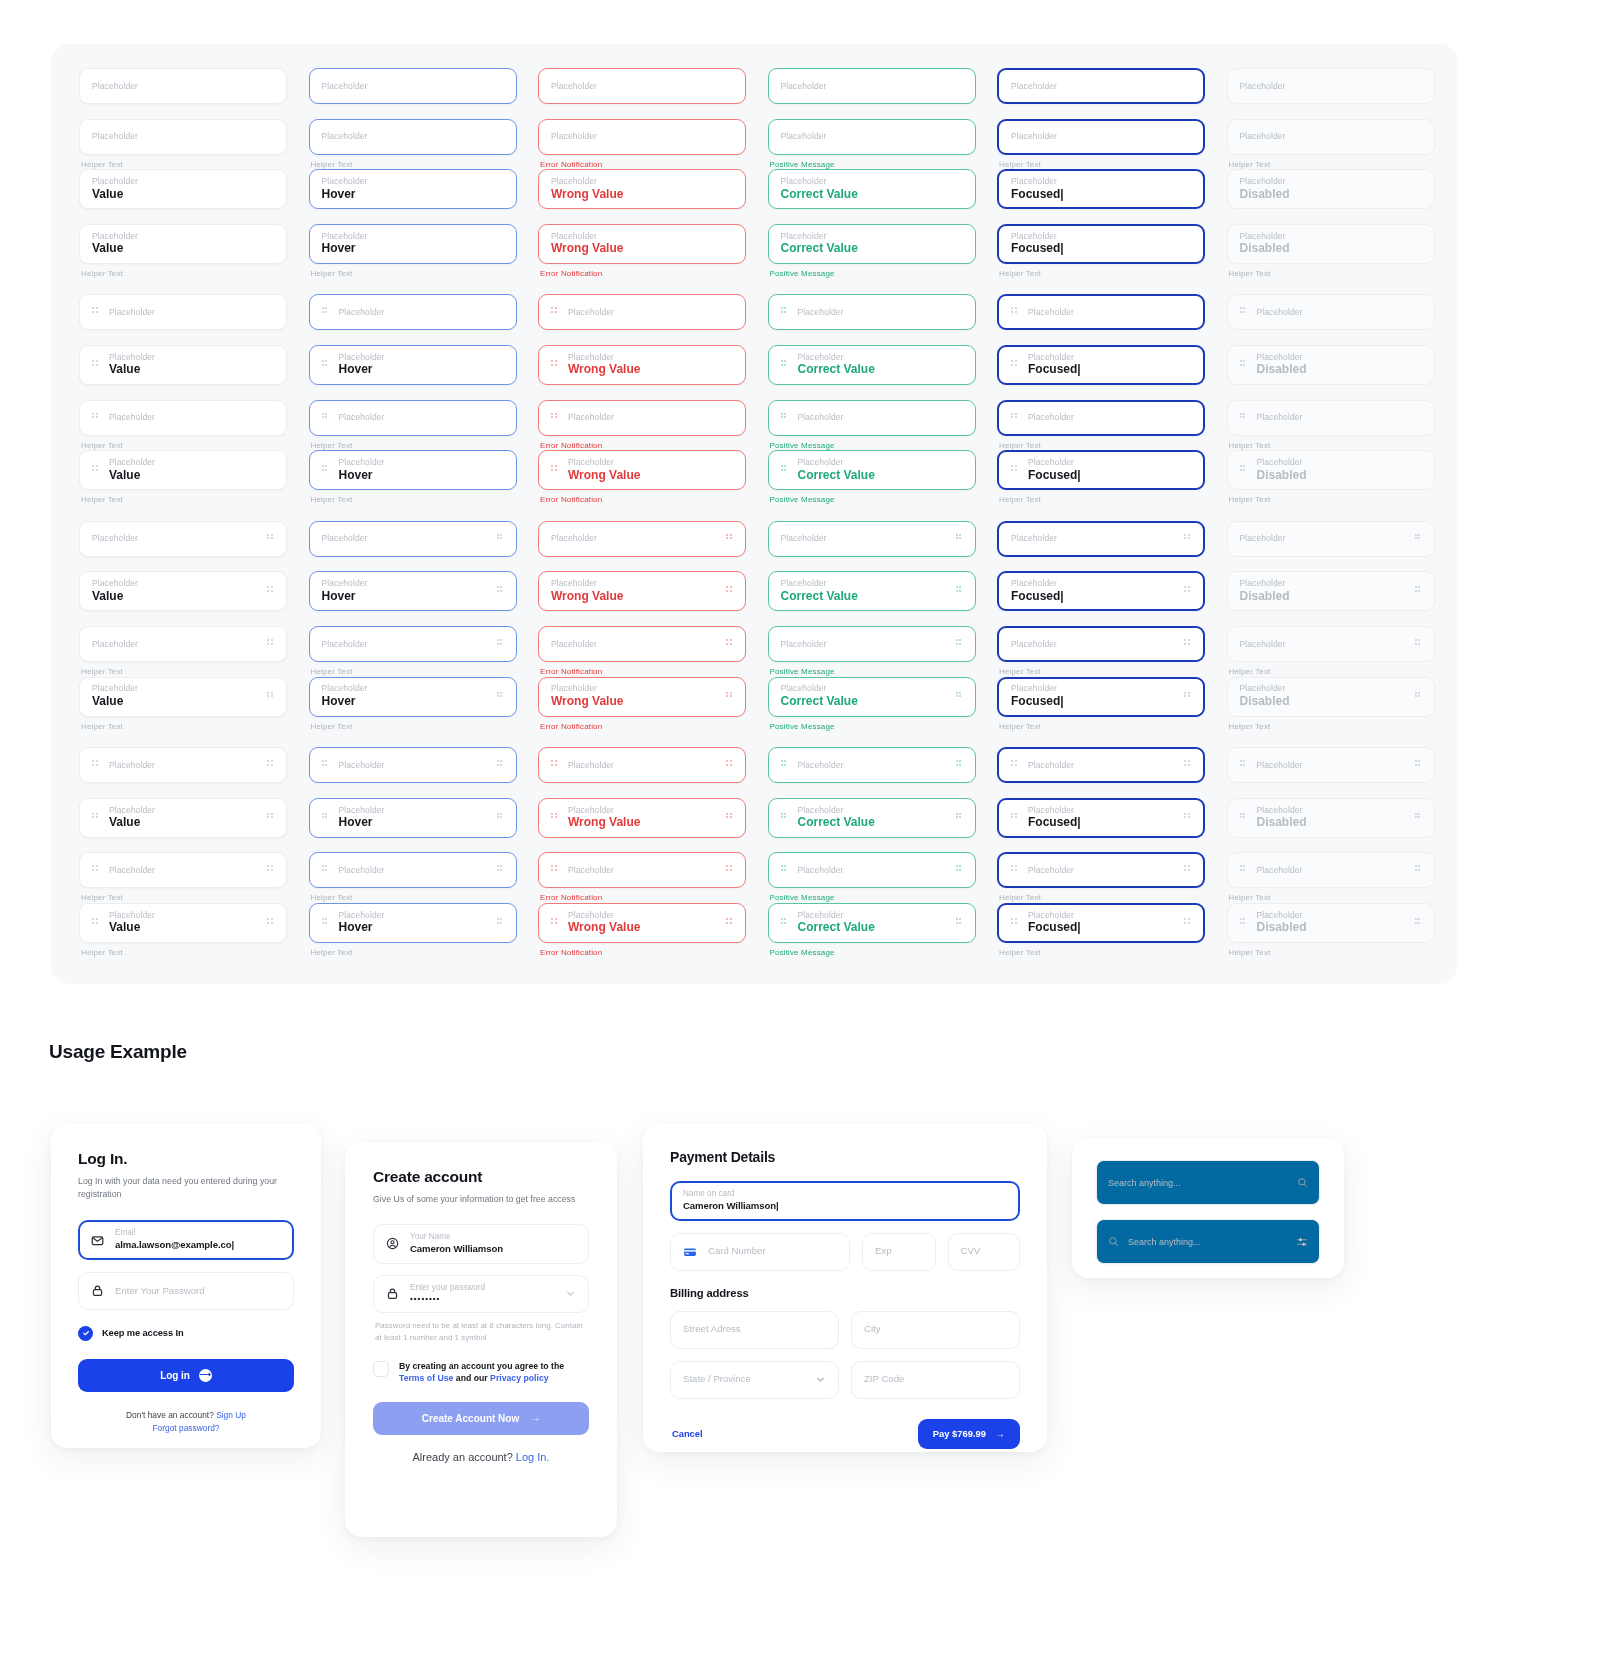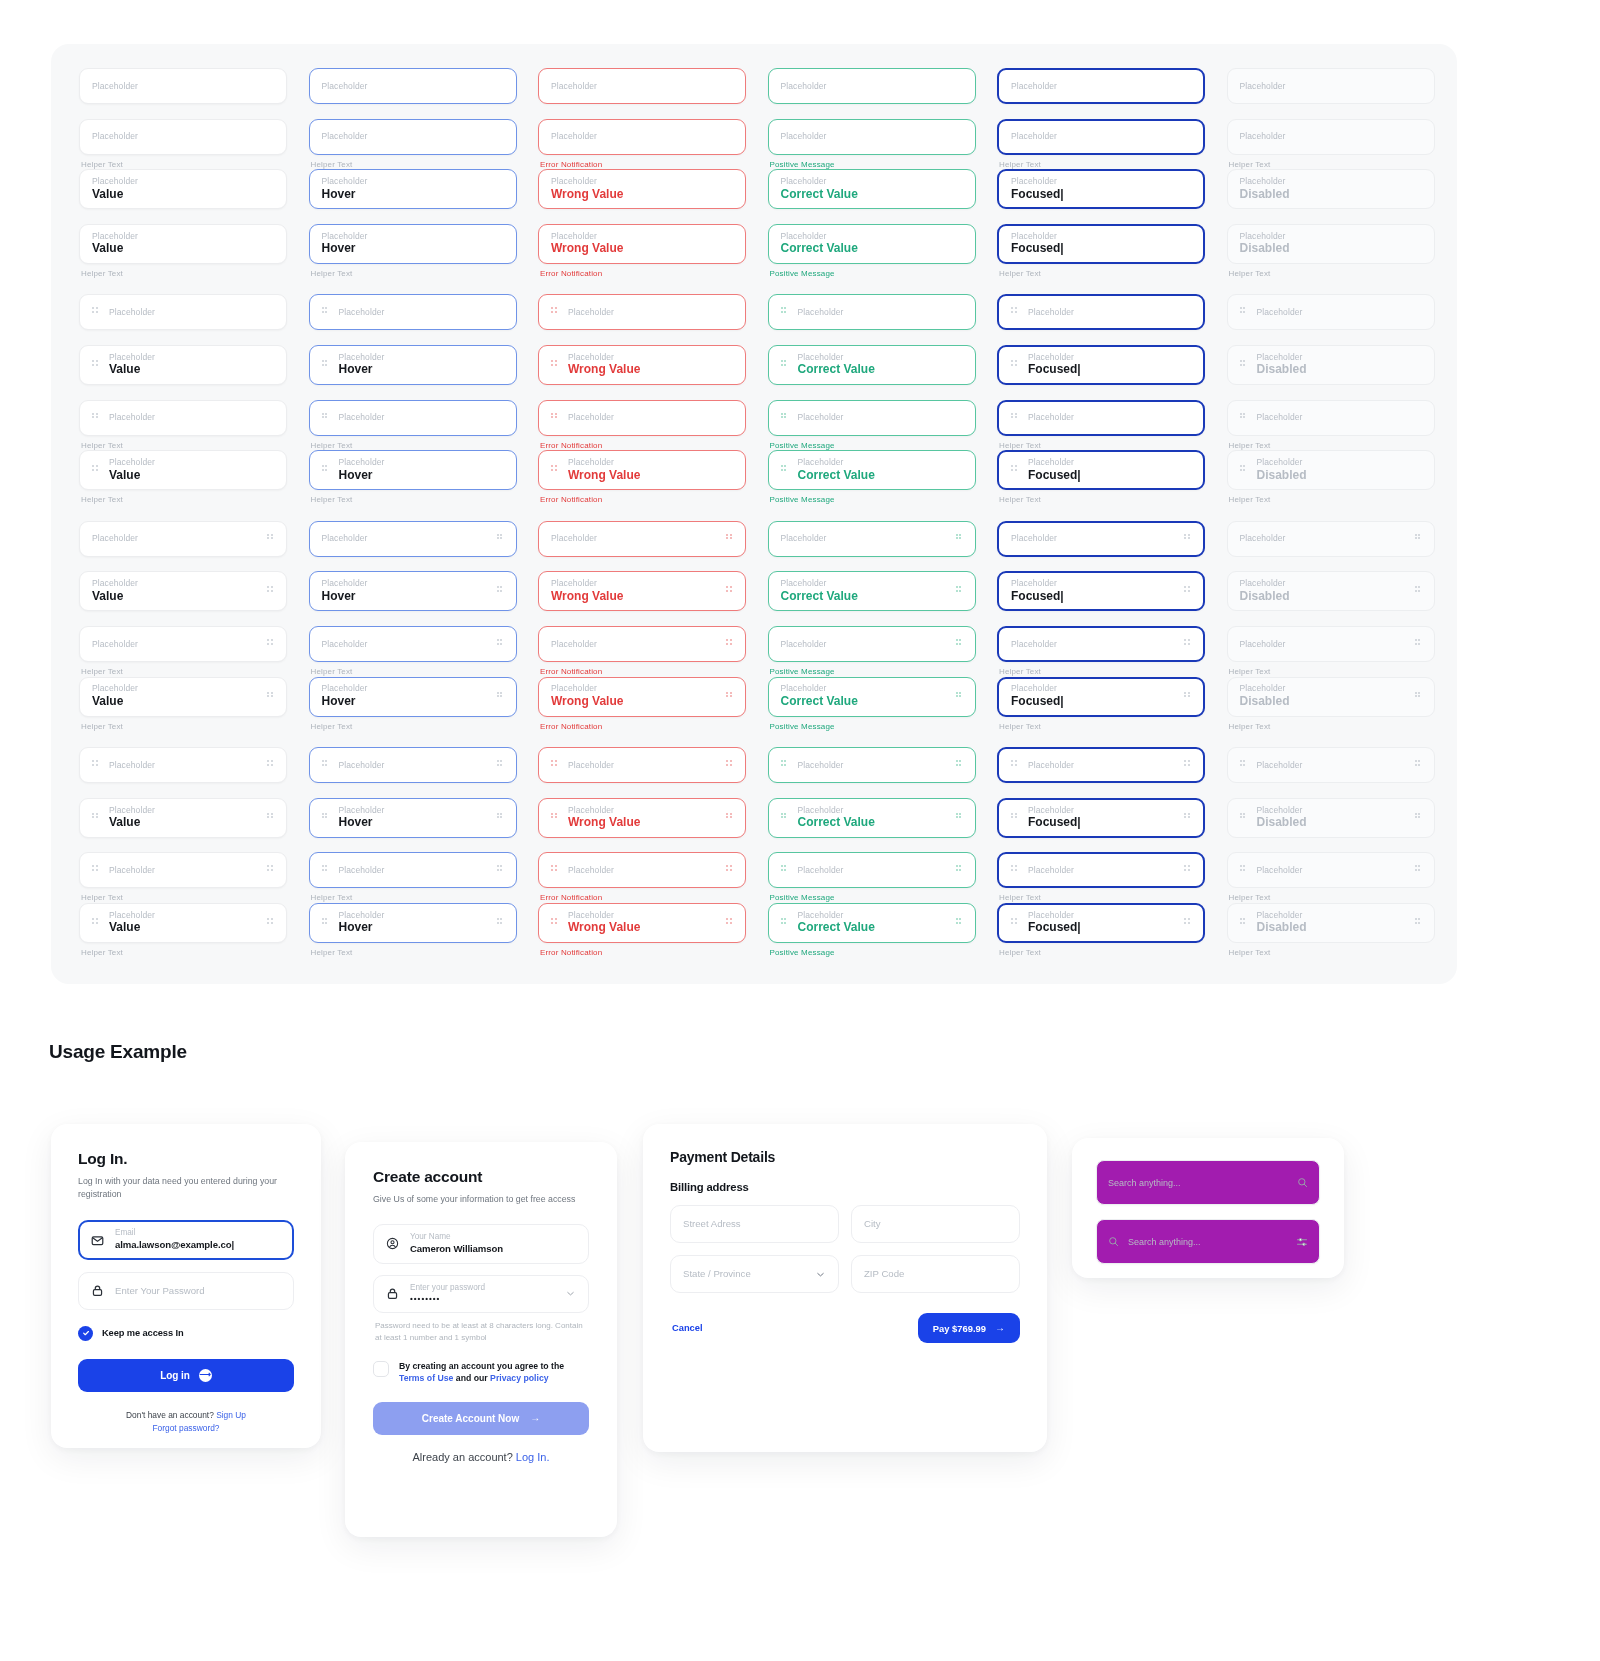--- a/index.html
+++ b/index.html
@@ -198,21 +198,21 @@
     height: 30px; padding: 0 15px; border-radius: 9px; background: #1a42e8;
     display: flex; align-items: center; gap: 9px; color: #fff;
     font-size: 9.4px; font-weight: 700; border: none; cursor: pointer;
   }
   .arrow-plain { font-size: 10px; line-height: 1; }
 
   
   .card-search { left: 1072px; top: 18px; width: 272px; height: 140px; padding: 22px 24px; }
   .search-field {
     width: 100%; height: 45px; border-radius: 8px;
-    border: 1px solid #eceef1; background: #a21caf;
+    border: 1px solid #eceef1; background: #0369a1;
     display: flex; align-items: center; padding: 16px 11px;
     box-shadow: 0 1px 2px rgba(16,24,40,.03);
   }
   .search-field + .search-field { margin-top: 14px; }
   .search-ph { font-size: 9px; color: #b6bcc4; flex: 1; }
   .sicon { flex: 0 0 auto; display: flex; align-items: center; color: #9aa1aa; }
   .sicon.left { margin-right: 9px; }
   .sicon.right { margin-left: 9px; }
 
   svg { display: block; }
@@ -1747,21 +1747,53 @@
 
     <div class="create-foot">
       <span>Already an account?</span>
       <span class="lnk">Log In.</span>
     </div>
   </div>
 
   <div class="card card-pay">
     <div class="h-big" style="font-size:14px;">Payment Details</div>
 
-
+    <div style="margin-top:16px;">
+      <div class="ifield focus">
+        <span class="body">
+          <span class="lbl-sm">Name on card</span>
+          <span class="val-sm">Cameron Williamson|</span>
+        </span>
+      </div>
+    </div>
+
+    <div class="pay-row">
+      <div class="ifield" style="width:185px;">
+        <span class="ic">
+          <svg width="14" height="14" viewBox="0 0 18 18" fill="none">
+            <rect x="1.5" y="4.5" width="15" height="9.5" rx="1.8" fill="#2563eb"></rect>
+            <rect x="1.5" y="6.6" width="15" height="1.9" fill="#ffffff"></rect>
+            <rect x="3.4" y="10.3" width="4.2" height="1.5" rx=".7" fill="#ffffff"></rect>
+          </svg>
+        </span>
+        <span class="body">
+          <span class="ph-sm">Card Number</span>
+        </span>
+      </div>
+      <div class="ifield" style="width:75px;">
+        <span class="body">
+          <span class="ph-sm">Exp</span>
+        </span>
+      </div>
+      <div class="ifield" style="width:74px;">
+        <span class="body">
+          <span class="ph-sm">CVV</span>
+        </span>
+      </div>
+    </div>
 
     <div class="billing-h">Billing address</div>
 
     <div class="pay-row">
       <div class="ifield" style="width:169px;">
         <span class="body">
           <span class="ph-sm">Street Adress</span>
         </span>
       </div>
       <div class="ifield" style="width:169px;">

